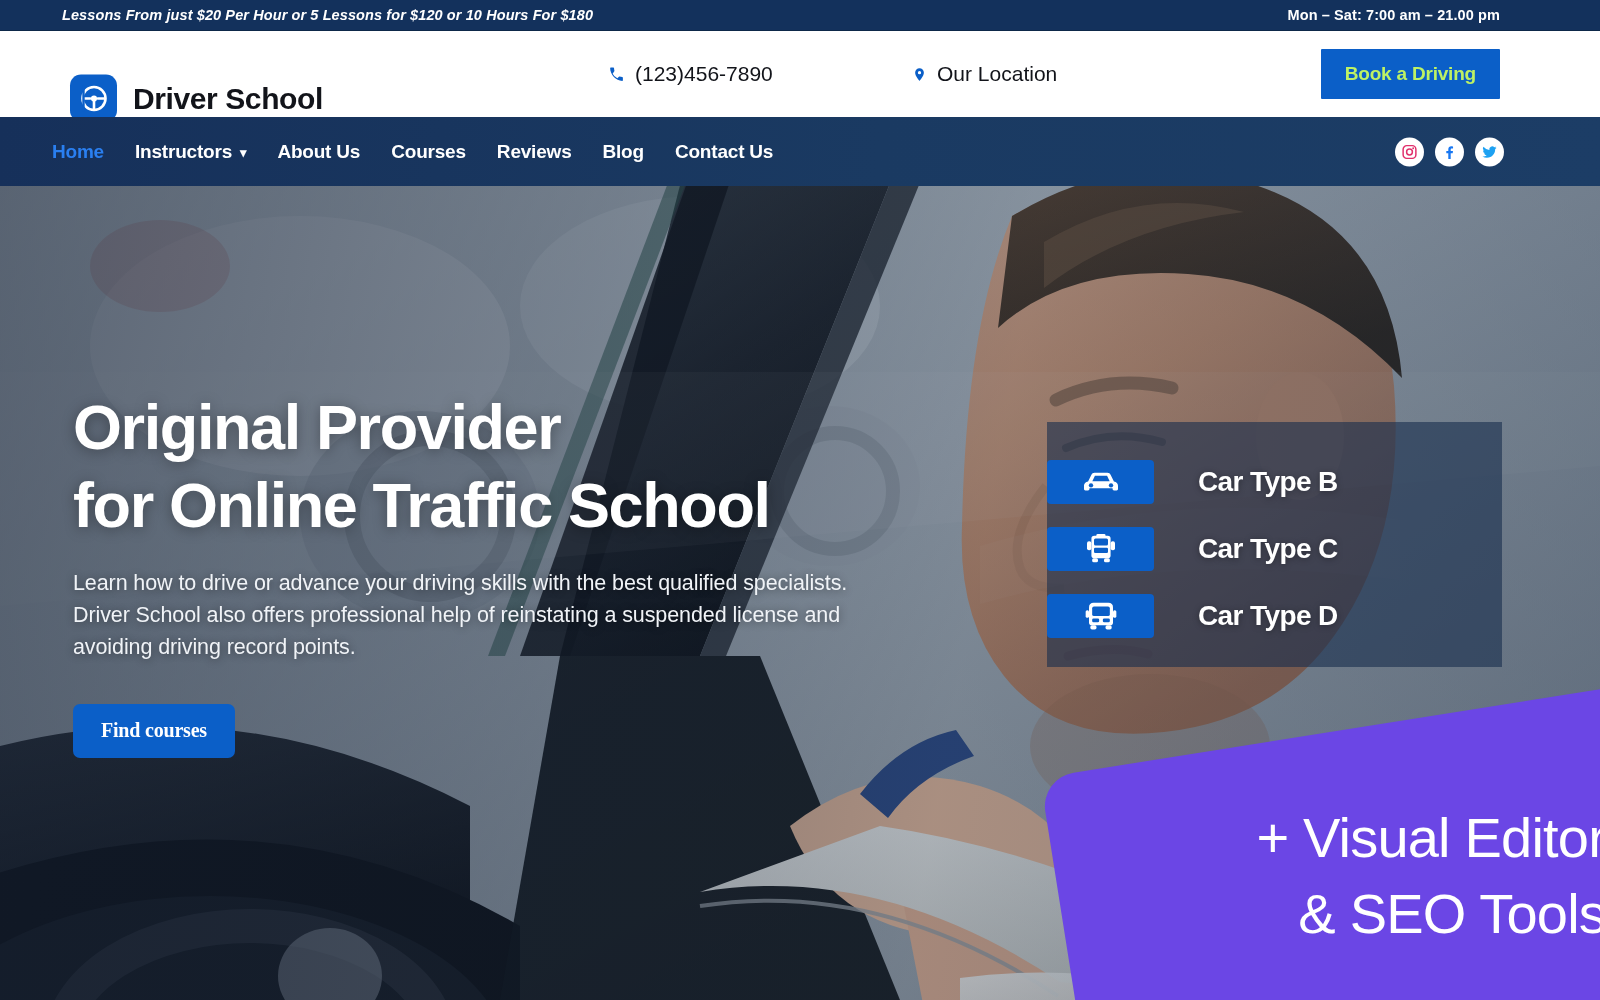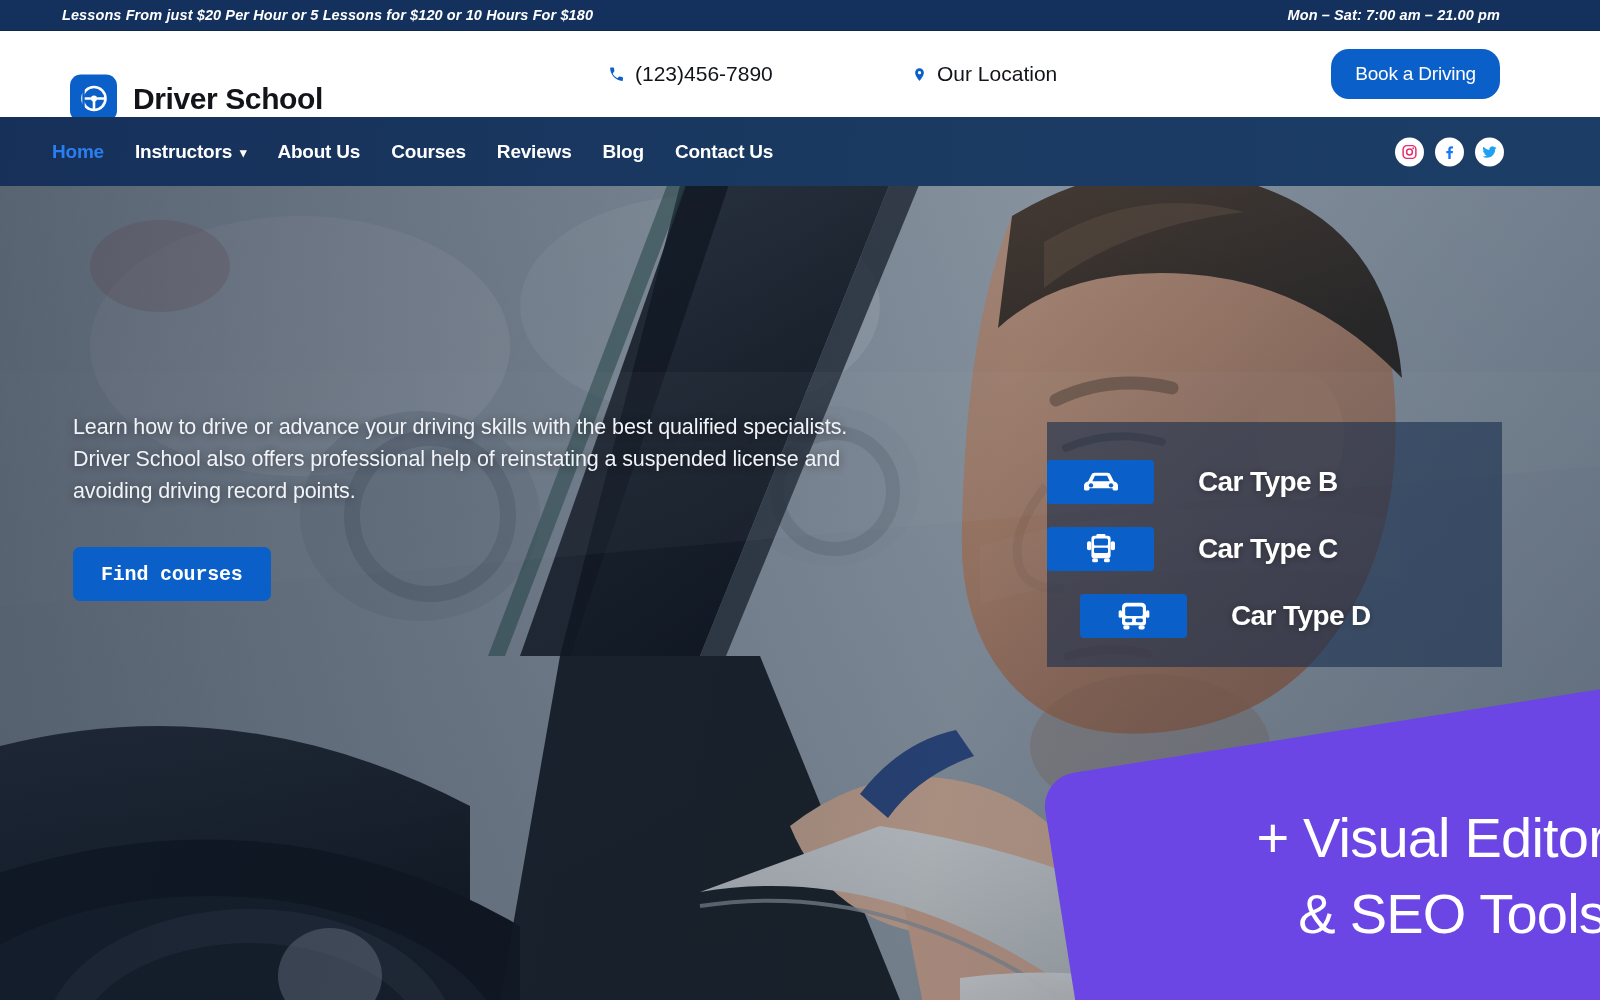--- a/index.html
+++ b/index.html
@@ -20,21 +20,21 @@
     border-bottom: 1px solid #0d2849;
     padding-left: 28px;
   }
   .topbar-promo {
     position: absolute; left: 62px; top: 50%; transform: translateY(-50%);
     color: #ffffff; font-size: 14.5px; font-style: italic; font-weight: 700;
     letter-spacing: .1px; white-space: nowrap;
   }
   .topbar-hours {
     position: absolute; right: 100px; top: 50%; transform: translateY(-50%);
-    color: #ffffff; font-size: 14.5px; font-style: italic; font-weight: 700;
+    color: #ffffff; font-size: 14.5px; font-weight: 700;
     letter-spacing: .1px; white-space: nowrap;
   }
 
   
   .header {
     position: absolute; top: 31px; left: 0;
     width: 1600px; height: 86px;
     background: #ffffff;
   }
   .brand {
@@ -54,25 +54,25 @@
   .hdr-contact {
     position: absolute; top: 50%; transform: translateY(-50%);
     display: flex; align-items: center; gap: 10px;
     color: #12141a; font-size: 21px; font-weight: 500; white-space: nowrap;
   }
   .hdr-phone { left: 608px; text-align: right; }
   .hdr-loc { left: 912px; }
   .ico-blue { color: #0b5fc8; display: inline-flex; align-items: center; }
   .btn-book {
     position: absolute; right: 100px; top: 50%; transform: translateY(-50%);
-    background: #0b5fc8; color: #ffffff;
-    border: none; border-radius: 18px;
+    background: #0b5fc8; color: #bef264;
+    border: none; border-radius: 1px;
     height: 50px; padding: 0 24px;
     font-family: "Liberation Sans", sans-serif;
-    font-size: 19px; font-weight: 400; letter-spacing: -.2px;
+    font-size: 19px; font-weight: 700; letter-spacing: -.2px;
     cursor: pointer; white-space: nowrap;
   }
 
   
   .navbar {
     position: absolute; top: 117px; left: 0;
     width: 1600px; height: 69px;
     background: linear-gradient(95deg, #16305a 0%, #1a3a62 55%, #1c3d66 100%);
     display: flex; align-items: center;
   }
@@ -125,38 +125,38 @@
     margin-top: 24px; width: 790px;
     color: #f0f3f7; font-size: 21.5px; line-height: 1.48;
     font-weight: 400; letter-spacing: -.1px;
     text-shadow: 0 1px 8px rgba(0,0,0,.45);
   }
   .btn-find {
     margin-top: 40px;
     background: #0b5fc8; color: #ffffff;
     border: none; border-radius: 7px;
     height: 54px; padding: 0 28px;
-    font-family: Liberation Mono, monospace;
+    font-family: Liberation Serif, serif;
     font-size: 20px; font-weight: 700; letter-spacing: -.2px;
     cursor: pointer;
   }
 
   
   .cartype-panel {
     position: absolute; left: 1047px; top: 236px;
     width: 455px; height: 245px;
     background: rgba(24,45,76,.60);
     padding: 38px 0 0 0;
   }
   .cartype-row {
     display: flex; align-items: center; gap: 44px;
     margin-bottom: 23px; padding-left: 0;
     cursor: pointer;
   }
-  .cartype-row:last-child { margin-bottom: 0; padding-left: 33px; }
+  .cartype-row:last-child { margin-bottom: 0; }
   .ct-tile {
     width: 107px; height: 44px; border-radius: 4px;
     background: #0b5fc8;
     display: flex; align-items: center; justify-content: center;
     flex: 0 0 auto;
   }
   .ct-label {
     color: #ffffff; font-size: 28px; font-weight: 700;
     letter-spacing: -.6px; white-space: nowrap;
     text-shadow: 0 1px 6px rgba(0,0,0,.35);
@@ -370,20 +370,24 @@
         <ellipse cx="1380" cy="960" rx="90" ry="54" fill="#8e3a38" opacity=".45"></ellipse>
 
         <path d="M0 186 L1600 186 L1600 280 L0 420 z" fill="#ffffff" opacity=".05"></path>
         <path d="M980 360 q200 -60 420 -26 l0 60 q-230 -30 -420 24 z" fill="#ffffff" opacity=".04"></path>
       </svg>
     </div>
 
     <div class="hero-overlay"></div>
 
     <div class="hero-content">
+      <h1 class="hero-title">
+        <span>Original Provider</span><br>
+        <span>for Online Traffic School</span>
+      </h1>
       <p class="hero-sub">Learn how to drive or advance your driving skills with the best qualified specialists. Driver School also offers professional help of reinstating a suspended license and avoiding driving record points.</p>
       <button class="btn-find">Find courses</button>
     </div>
 
     <div class="cartype-panel">
 
       <div class="cartype-row">
         <span class="ct-tile">
           <svg width="40" height="26" viewBox="0 0 48 30" aria-hidden="true">
             <path fill="#ffffff" d="M8.5 14.5 L12.5 6.2 C13.2 4.6 14.4 3.8 16.2 3.8 H31.8 C33.6 3.8 34.8 4.6 35.5 6.2 L39.5 14.5 C42.6 15.2 44.4 16.9 44.4 19.6 V23.4 C44.4 24.4 43.7 25.1 42.7 25.1 H39.6 C38.6 25.1 37.9 24.4 37.9 23.4 V22.4 H10.1 V23.4 C10.1 24.4 9.4 25.1 8.4 25.1 H5.3 C4.3 25.1 3.6 24.4 3.6 23.4 V19.6 C3.6 16.9 5.4 15.2 8.5 14.5 Z M13.6 14 H34.4 L31.3 7.6 H16.7 Z"></path>

